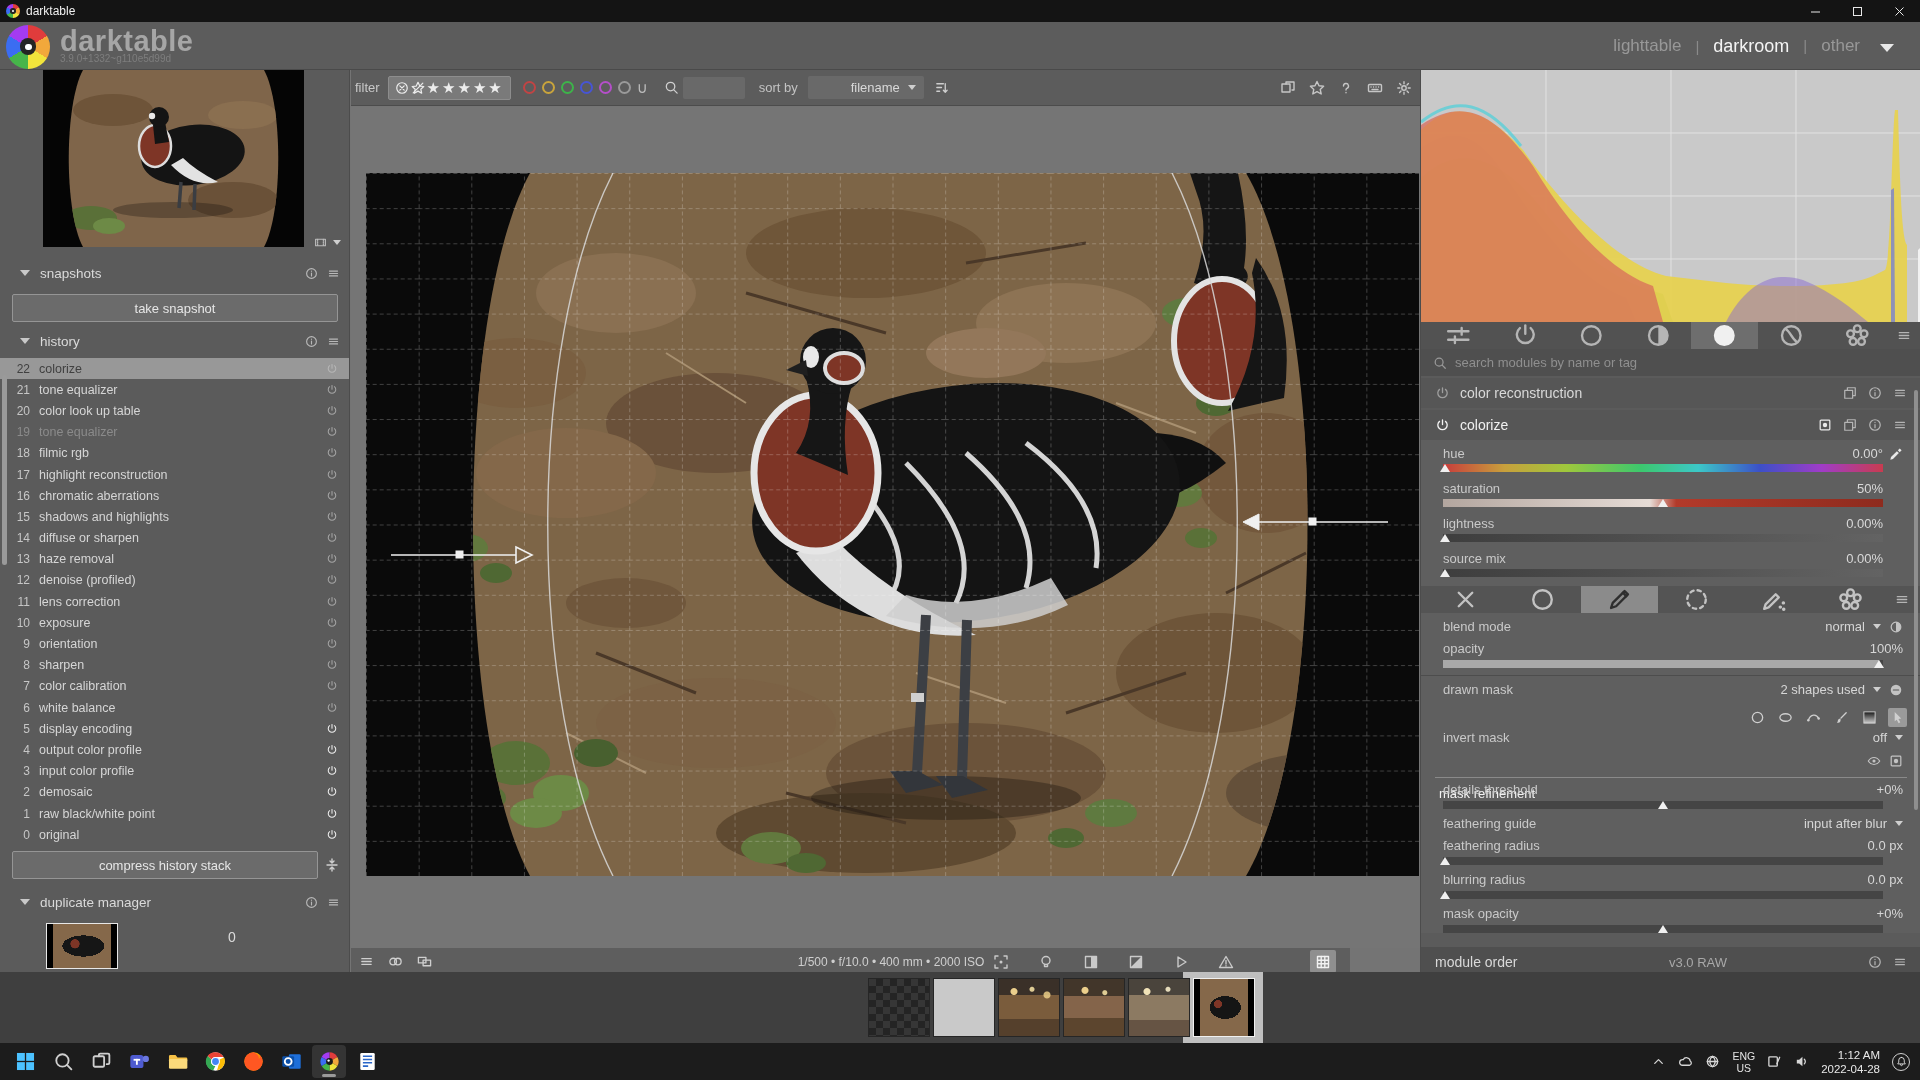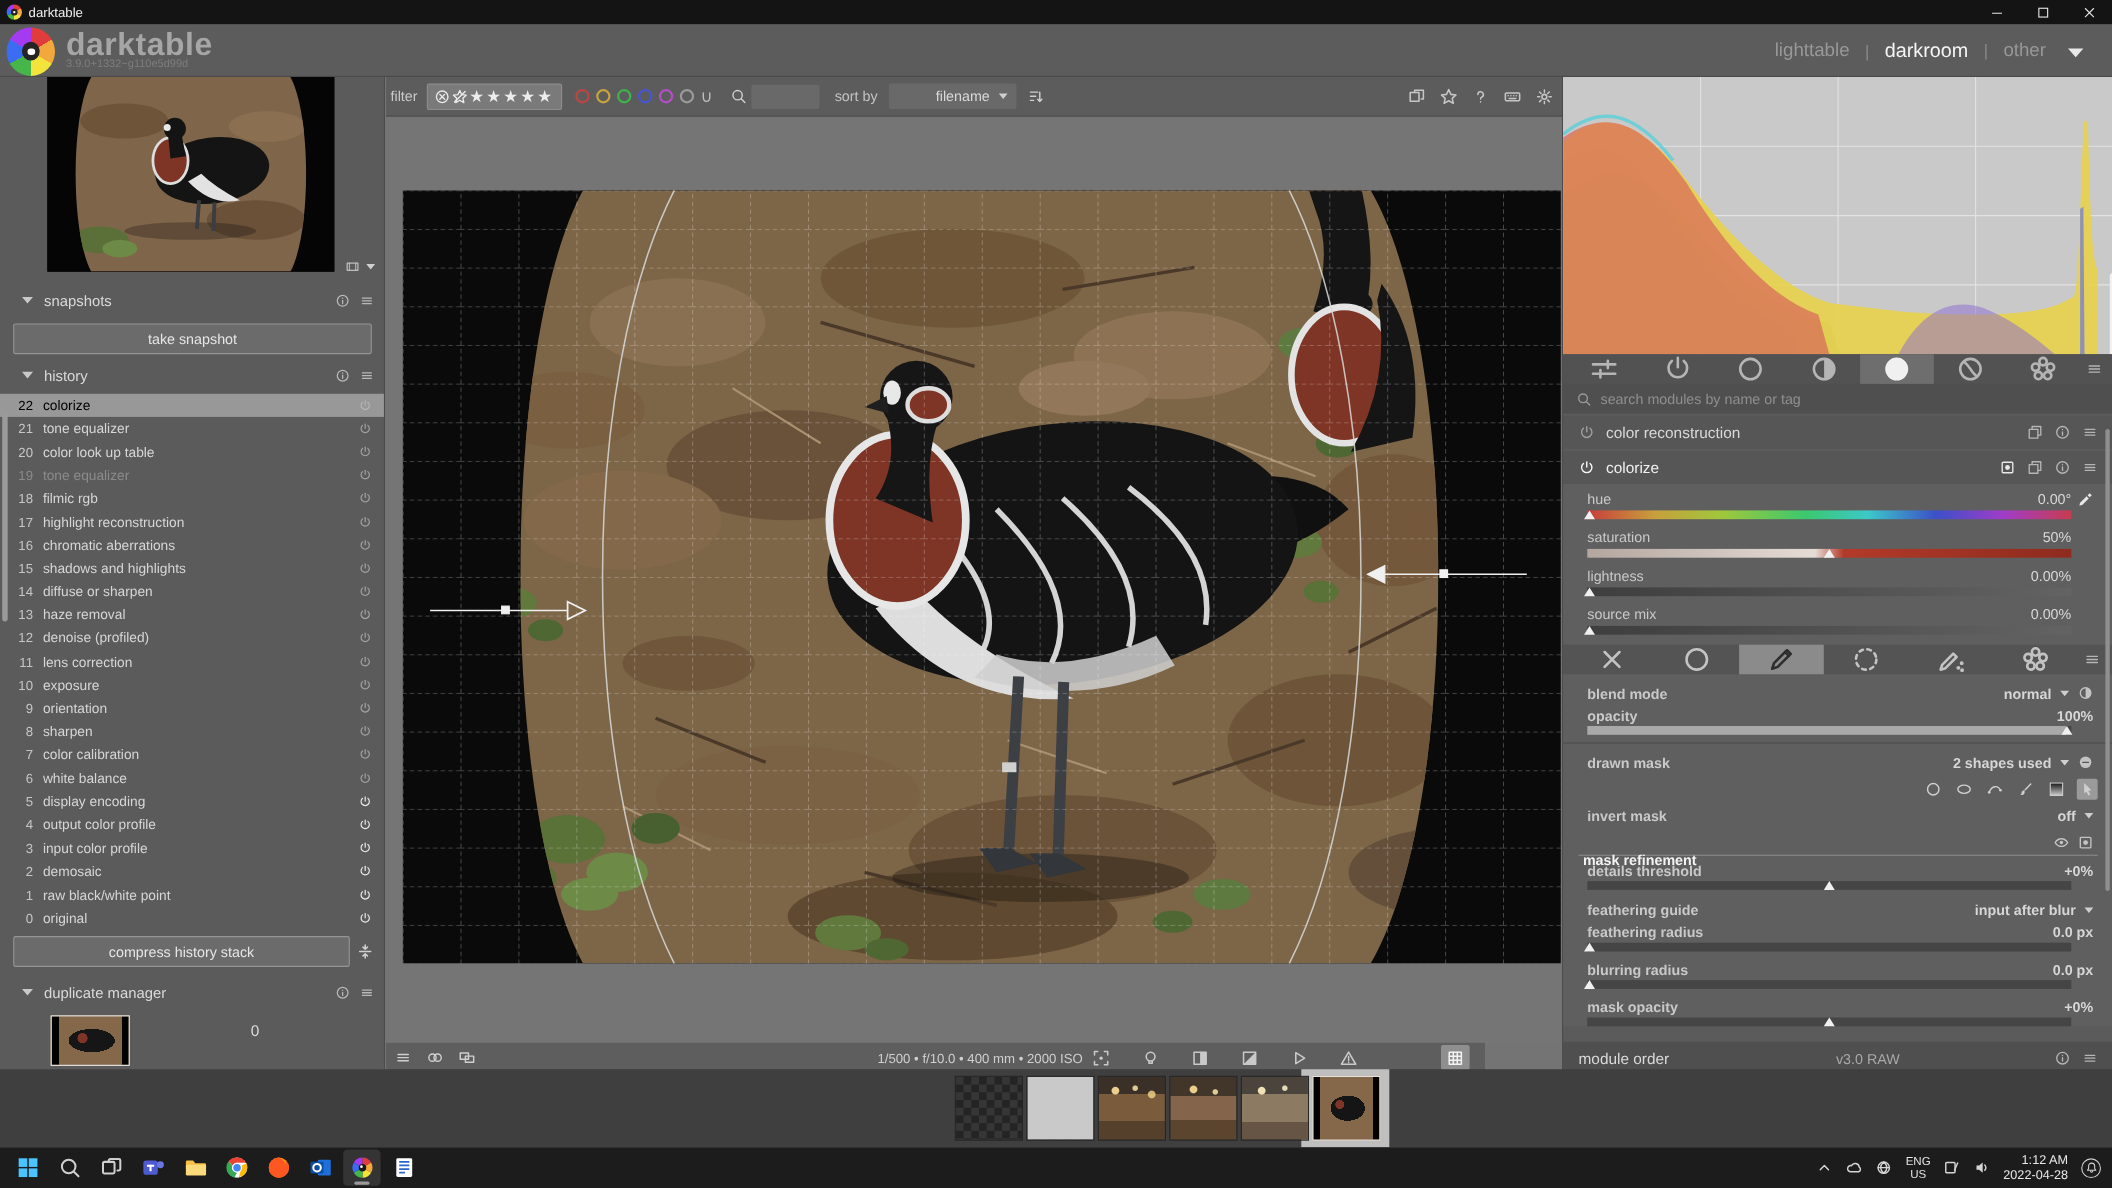--- a/index.html
+++ b/index.html
@@ -58,21 +58,21 @@
   .panel-btn { display:block; width:326px; margin:8px auto 6px auto; height:28px; background:#6b6b6b;
     border:1px solid #959595; border-radius:2px; color:#e6e6e6; font-size:13px;
     font-family:"Liberation Sans",sans-serif; }
   .hlist { margin-top:4px; }
   .hrow { display:flex; align-items:center; height:21.2px; padding:0 12px 0 0; }
   .hn { width:30px; text-align:right; margin-right:9px; color:#c6c6c6; font-size:12px; }
   .hl { font-size:12.5px; color:#d6d6d6; }
   .hic { width:12px; height:12px; margin-left:auto; color:#c3c3c3; opacity:.7; }
   .hic svg { width:100%; height:100%; }
   .hrow.selected { background:#989898; }
-  .hrow.selected .hl, .hrow.selected .hn { color:#000000; }
+  .hrow.selected .hl, .hrow.selected .hn { color:#404040; }
   .hrow.dim .hl, .hrow.dim .hn { color:#8b8b8b; }
   .hrow.on .hic { opacity:1; color:#eeeeee; }
   .compress-row { display:flex; align-items:center; padding-right:8px; }
   .compress-row .panel-btn { width:306px; margin:6px 6px 6px 12px; }
   .cmp-ic { width:16px; height:16px; color:#cfcfcf; }
   .duprow { display:flex; align-items:flex-start; margin-top:8px; padding-left:46px; }
   .dupthumb { width:72px; height:46px; border:1px solid #e8e8e8;
     background:radial-gradient(circle at 40% 45%, #7e3526 0 9%, transparent 10%),
       radial-gradient(ellipse 30% 24% at 52% 50%, #161616 0 100%, transparent 100%),
       linear-gradient(90deg,#000 0 9%,transparent 9% 91%,#000 91%), #85684a; }
@@ -145,21 +145,21 @@
   .sbar { position:relative; height:8px; background:#454545; margin-top:1px; }
   .srow.hue .sbar { background:linear-gradient(90deg,#c83c3c,#c8a03c 14%,#9fc83c 28%,#3cc86e 45%,#3cc8c8 58%,#3c50c8 72%,#a03cc8 86%,#c83c50); }
   .srow.saturation .sbar { background:linear-gradient(90deg,#b3a69f,#e6dcd6 47%,#b23a2a 53%,#8e2b1e); }
   .srow.plain .sbar { background:linear-gradient(90deg,#3e3e3e,#636363); }
   .smark { position:absolute; top:0px; width:0; height:0; transform:translateX(-50%);
     border-left:5px solid transparent; border-right:5px solid transparent; border-bottom:8px solid #f0f0f0; }
 
   .masktabs { display:flex; align-items:center; height:27px; background:#545454; margin:4px 0 6px 0; padding:0 6px; }
   .masktab { flex:1; height:27px; display:flex; align-items:center; justify-content:center; color:#c3c3c3; }
   .masktab.selected { background:#8b8b8b; color:#2e2e2e; }
-  .prow { display:flex; align-items:center; height:22px; padding:0 18px 0 22px; position:relative;font-weight:bold; }
+  .prow { display:flex; align-items:flex-start; height:22px; padding:0 18px 0 22px; position:relative; }
   .plabel { color:#c9c9c9; }
   .plabel.b { color:#f3f3f3;margin-top:32px; }
   .pright { margin-left:auto; display:flex; align-items:center; gap:8px; color:#d6d6d6; }
   .pright .ic { width:14px; height:14px; color:#c3c3c3; }
   .bslider { position:relative; height:8px; margin:1px 38px 7px 22px; background:#454545; }
   .bslider.full { background:linear-gradient(90deg,#a9a9a9 0 99%,#454545 99%); }
   .pdiv { height:1px; background:#4d4d4d; margin:4px 0 6px 0; }
   .refine { border-bottom:1px solid #8a8a8a; margin:2px 14px 4px 14px; padding:0 4px; height:24px; }
   .shapesrow { display:flex; align-items:center; height:26px; padding-right:14px; gap:9px; justify-content:flex-end; }
   .shapesrow .shp { width:19px; height:19px; display:flex; align-items:center; justify-content:center; color:#d6d6d6; }

